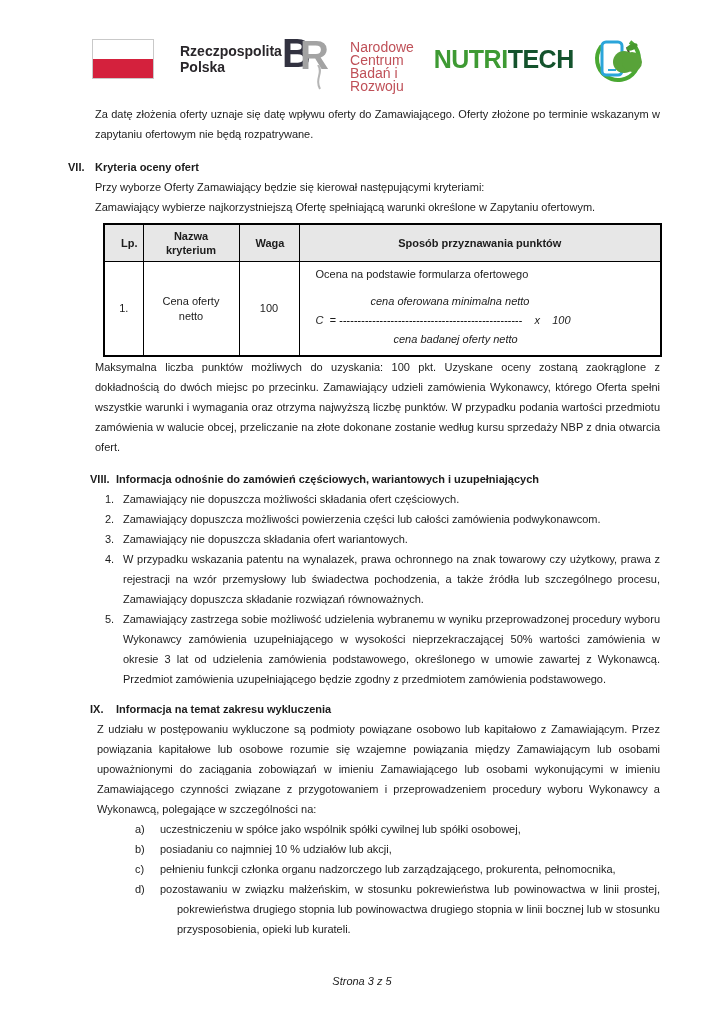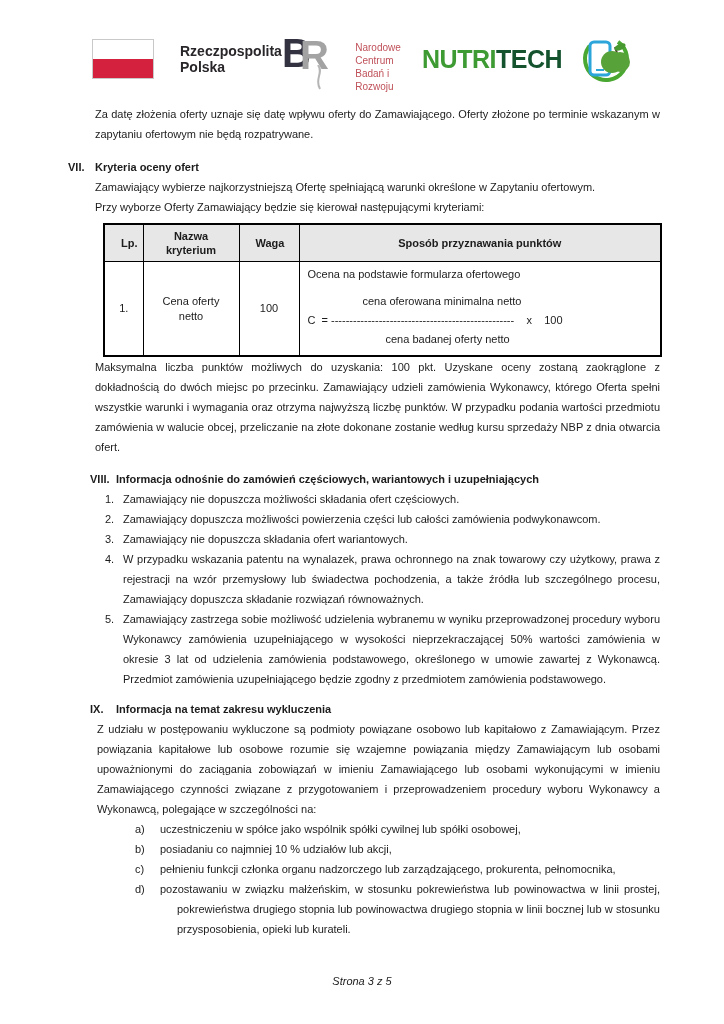--- a/index.html
+++ b/index.html
@@ -17,21 +17,21 @@
 
   .flag { width:62px; height:40px; border:1px solid #c9c9c9; box-sizing:border-box; }
   .flag-white { height:50%; background:#ffffff; }
   .flag-red { height:50%; background:#d4213d; }
   .pl-name { margin-left:14px; font-weight:bold; font-size:14px; line-height:16px; color:#29262a; }
 
   .ncbr-mark { position:relative; width:64px; height:56px; }
   .ncbr-b { position:absolute; left:0; top:0; font-size:40px; font-weight:bold; color:#323240; line-height:44px; }
   .ncbr-r { position:absolute; left:18px; top:2px; font-size:40px; font-weight:bold; color:#a3a3a3; line-height:44px; }
   .ncbr-tail { position:absolute; left:22px; top:34px; }
-  .ncbr-name { margin-left:12px; font-size:10px; line-height:13px; color:#bf5058;margin-top:16px; }
+  .ncbr-name { margin-left:12px; font-size:14px; line-height:13px; color:#bf5058;margin-top:16px; }
 
   .nutritech { display:flex; align-items:center; }
   .nutri-word { font-size:25px; font-weight:bold; letter-spacing:-0.5px; line-height:26px; }
   .nutri-part1 { color:#3e9a33; }
   .nutri-part2 { color:#14532d; }
   .nutri-icon { margin-left:4px; }
 
   
   .content { position:absolute; top:104px; left:0; right:0; }
   .para { margin:0 64px 0 95px; text-align:justify; }
@@ -43,22 +43,22 @@
   .sec-title { flex:1; }
 
   
   table.criteria { border-collapse:collapse; margin:6px 0 0 103px; width:557px;
                    border:2px solid #000; table-layout:fixed; }
   table.criteria th, table.criteria td { border:1px solid #000; }
   table.criteria th { background:#e7e7e7; font-weight:bold; font-size:11px;
                       line-height:14px; text-align:center; vertical-align:middle; padding:4px 16px; }
   td.c-lp, td.c-name, td.c-weight { text-align:center; vertical-align:middle;
                       line-height:15px; padding:4px 6px; }
-  td.c-method { vertical-align:top; text-align:left; padding:2px 8px 6px 8px; line-height:20px; }
-  .formula { margin-top:8px; line-height:19px; }
+  td.c-method { vertical-align:top; text-align:left; padding:2px 8px 6px 16px; line-height:20px; }
+  .formula { margin-top:8px; line-height:19px;font-style:italic; }
   .f-num { padding-left:55px; }
   .f-mid { white-space:pre; }
   .f-den { padding-left:78px; }
 
   .closing { margin-top:0; }
 
   .sec8 { margin-top:12px; }
   .num-list { margin:0 64px 0 105px; }
   .num-li { display:flex; }
   .num-li .li-num { width:18px; flex:none; }
@@ -123,22 +123,22 @@
 
   <div class="content">
 
     <p class="para">Za datę złożenia oferty uznaje się datę wpływu oferty do Zamawiającego. Oferty złożone po terminie wskazanym w zapytaniu ofertowym nie będą rozpatrywane.</p>
 
     <div>
       <div class="sec-head sec7-head">
         <span class="sec-num">VII.</span>
         <span class="sec-title">Kryteria oceny ofert</span>
       </div>
+      <p class="para">Przy wyborze Oferty Zamawiający będzie się kierował następującymi kryteriami:</p>
       <p class="para">Zamawiający wybierze najkorzystniejszą Ofertę spełniającą warunki określone w Zapytaniu ofertowym.</p>
-      <p class="para">Przy wyborze Oferty Zamawiający będzie się kierował następującymi kryteriami:</p>
 
       <table class="criteria">
         <colgroup>
             <col style="width:39px">
             <col style="width:96px">
             <col style="width:60px">
             <col style="width:362px">
           </colgroup>
         <thead>
           <tr>

